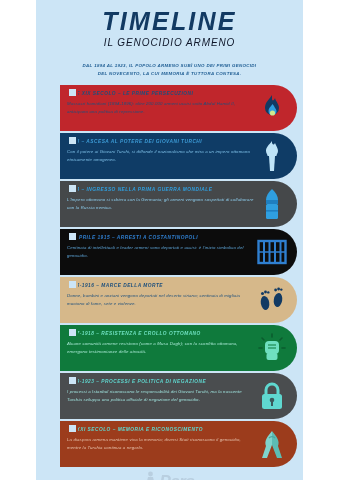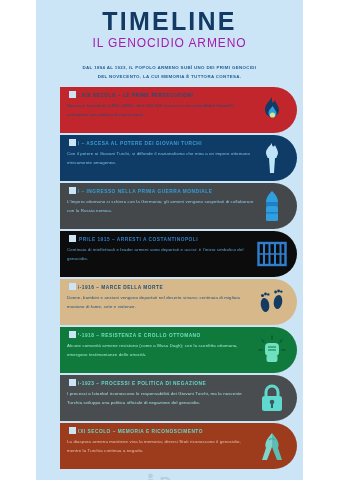--- a/index.html
+++ b/index.html
@@ -9,37 +9,38 @@
     font-family:"Liberation Sans", sans-serif;
     overflow:hidden;
   }
   .poster{
     position:absolute;
     left:36px; top:0;
     width:267px; height:480px;
     background:#cce5f6;
     box-sizing:border-box;
     overflow:hidden;
+    font-style:italic;
   }
   .header{
     text-align:center;
     padding:8px 10px 0 10px;
   }
   .title{
     font-size:25px;
     font-weight:bold;
     letter-spacing:2.2px;
     color:#123a63;
     line-height:1.05;
     margin:0;
   }
   .subtitle{
-    font-size:12px;
+    font-size:10px;
     letter-spacing:0.9px;
-    color:#a21caf;
+    color:#0f172a;
     margin:3px 0 14px 0;
     line-height:1.1;
   }
   .intro{
     font-size:4.4px;
     font-weight:bold;
     letter-spacing:0.35px;
     color:#1d5c92;
     line-height:1.85;
     margin:6px auto 0 auto;

